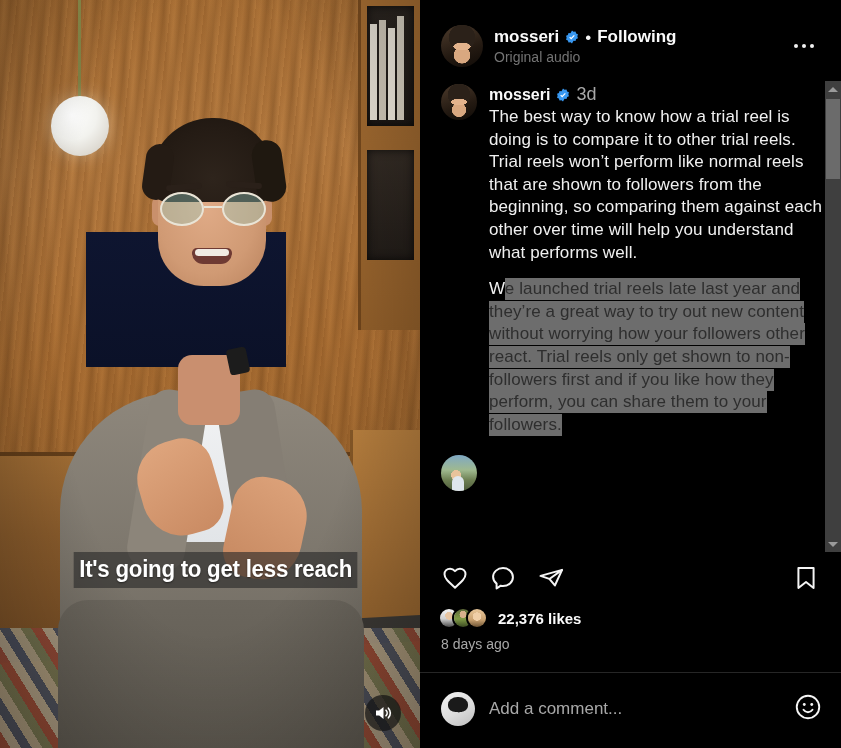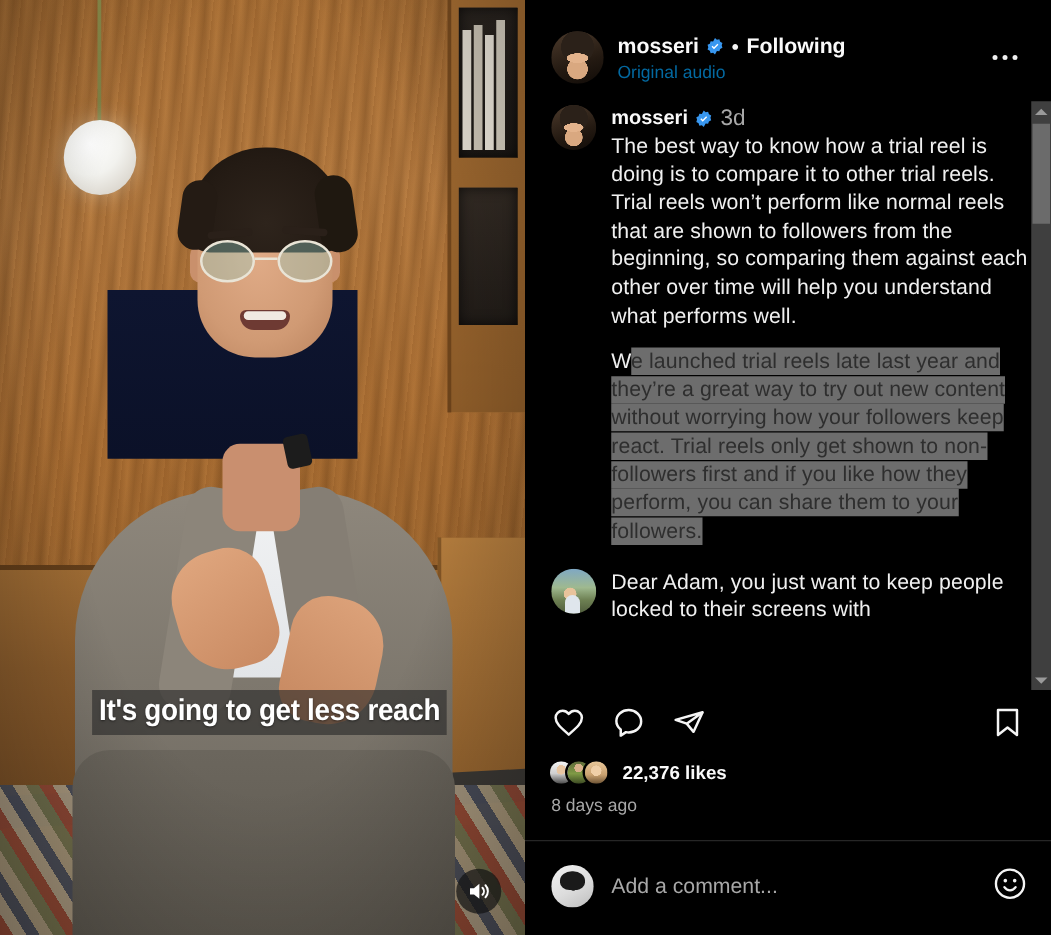--- a/index.html
+++ b/index.html
@@ -266,21 +266,21 @@
   .face-like1{ width:100%; height:100%; background: radial-gradient(circle at 50% 38%, #e7c5a2 0 26%, transparent 27%), linear-gradient(180deg,#f4f4f4,#cfcfcf 55%,#4a4a4a 100%); }
   .face-like2{ width:100%; height:100%; background: radial-gradient(circle at 50% 30%, #d8b18b 0 22%, transparent 23%), linear-gradient(180deg,#5f6a3a,#7f9a45 55%,#3c4a23 100%); }
   .face-like3{ width:100%; height:100%; background: radial-gradient(circle at 50% 42%, #f0cfa8 0 30%, transparent 31%), linear-gradient(180deg,#e9c79a,#caa271 60%,#6d5334 100%); }
 
   .hdr-text{ display:flex; flex-direction:column; justify-content:center; gap:2px; flex:1 1 auto; min-width:0;}
   .hdr-line1{ display:flex; align-items:center; gap:6px; }
   .uname{ font-size:17px; font-weight:700; color:#fafafa; }
   .badge{ width:14px; height:14px; flex:0 0 14px; display:block; }
   .dot-sep{ color:#f5f5f5; font-size:17px; line-height:1; }
   .following{ font-size:17px; font-weight:700; color:#fafafa; }
-  .orig-audio{ font-size:14px; color:#0369a1; }
+  .orig-audio{ font-size:14px; color:#737373; }
   .more-btn{
     width:34px; height:34px; display:flex; align-items:center; justify-content:center;
     cursor:pointer; flex:0 0 34px; margin-right:6px;
   }
   .more-btn span{
     display:block; width:4px; height:4px; border-radius:50%; background:#f0f0f0;
     box-shadow: 8px 0 0 #f0f0f0, 16px 0 0 #f0f0f0;
     margin-right:16px;
   }
 
@@ -453,30 +453,29 @@
           <div class="c-body">
             <div class="c-head">
               <span class="c-user">mosseri</span>
               <svg class="badge" viewBox="0 0 24 24">
                 <path fill="#3897f0" d="M12 .8l2.6 2.2 3.4-.5 1.1 3.3 3.1 1.6-1 3.3 1 3.3-3.1 1.6-1.1 3.3-3.4-.5L12 23.2 9.4 21l-3.4.5-1.1-3.3L1.8 16.6l1-3.3-1-3.3 3.1-1.6 1.1-3.3 3.4.5z"></path>
                 <path fill="#fff" d="M10.6 16.1l-3.3-3.3 1.4-1.4 1.9 1.9 4.7-4.7 1.4 1.4z"></path>
               </svg>
               <span class="c-time">3d</span>
             </div>
             <div class="c-text">The best way to know how a trial reel is doing is to compare it to other trial reels. Trial reels won’t perform like normal reels that are shown to followers from the beginning, so comparing them against each other over time will help you understand what performs well.</div>
-            <div class="c-text c-para sel"><span>W</span><span class="seltxt">e launched trial reels late last year and they’re a great way to try out new content without worrying how your followers keep react. Trial reels only get shown to non-followers first and if you like how they perform, you can share them to your followers.</span></div>
+            <div class="c-text c-para sel"><span>W</span><span class="seltxt">e launched trial reels late last year and they’re a great way to try out new content without worrying how your followers other react. Trial reels only get shown to non-followers first and if you like how they perform, you can share them to your followers.</span></div>
           </div>
         </div>
 
         <div class="c-row">
           <div class="avatar av-36">
             <div class="face-barts"></div>
           </div>
           <div class="c-body">
-            <div class="c-text">Dear Adam, you just want to keep people locked to their screens with</div>
           </div>
         </div>
 
       </div>
 
       <div class="scrollbar">
         <div class="sb-arrow up">
             <i></i>
           </div>
         <div class="sb-thumb"></div>

